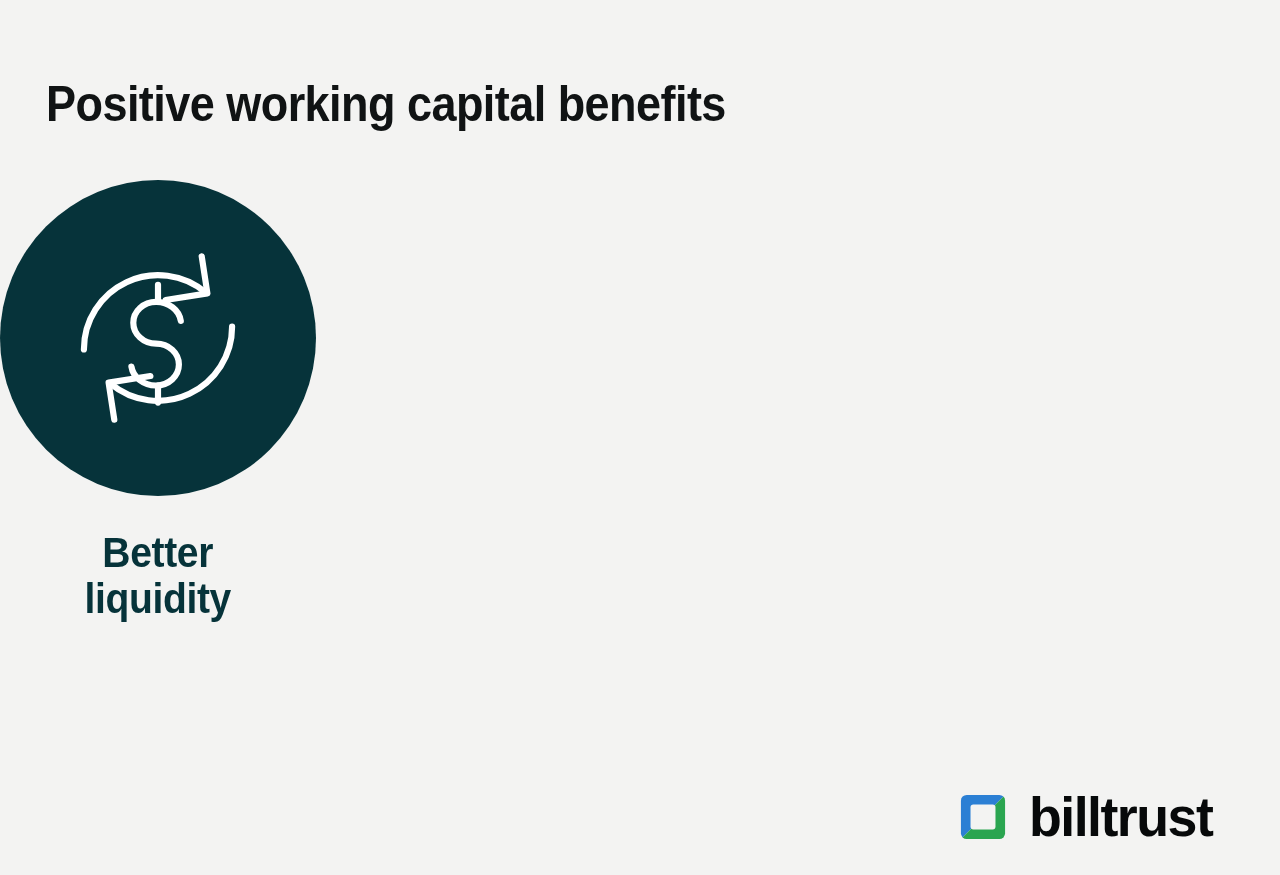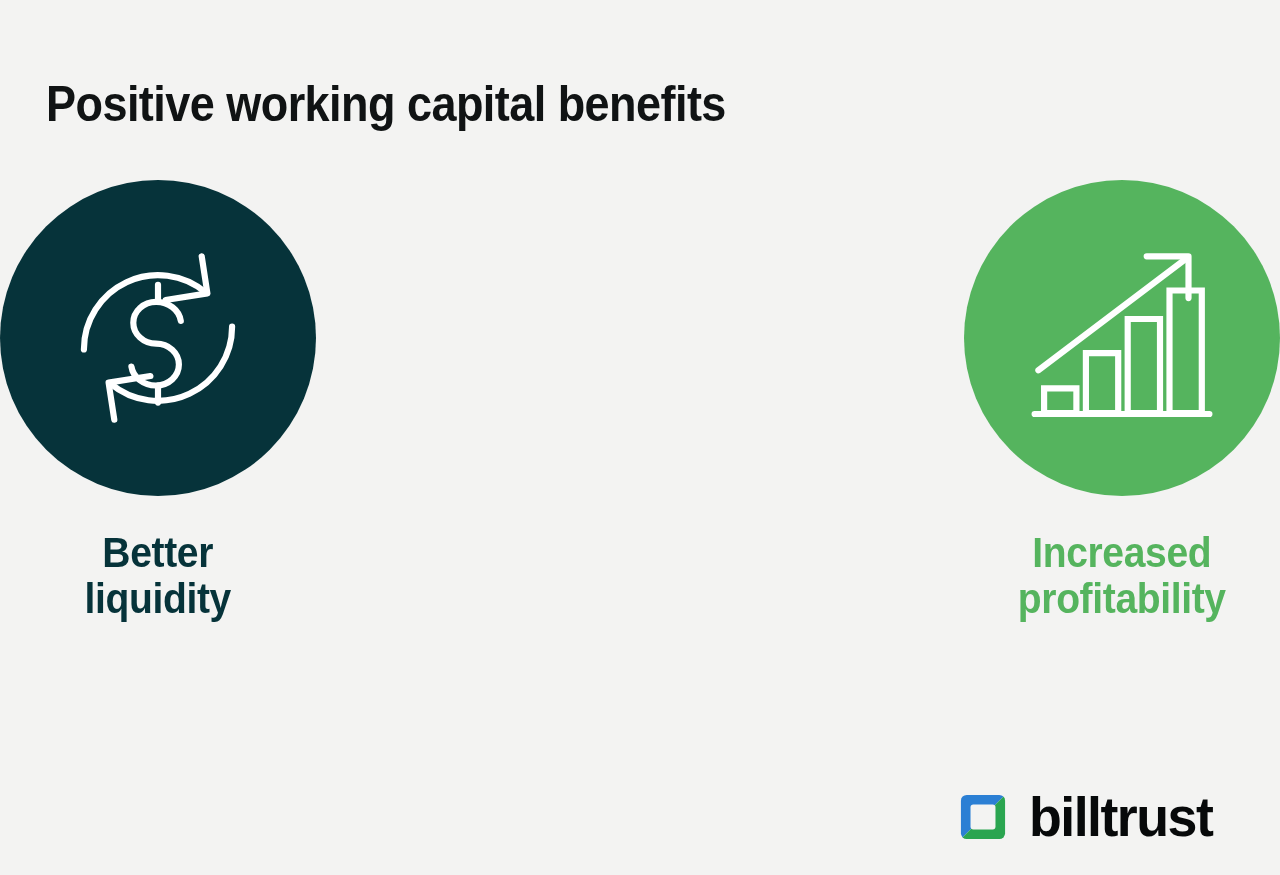--- a/index.html
+++ b/index.html
@@ -36,21 +36,21 @@
     transform-origin: left top;
   }
 
   
   .benefits-row {
     position: absolute;
     left: 0;
     top: 180px;
     width: 1280px;
     display: flex;
-    justify-content: space-between;
+    justify-content: flex-start;
     align-items: flex-start;
     gap: 56px;
   }
 
   .benefit-col {
     width: 316px;
     display: flex;
     flex-direction: column;
     align-items: center;
   }
@@ -132,42 +132,20 @@
             <path d="M100 44 L100 62"></path>
             <path d="M100 150 L100 168"></path>
           </svg>
         </span>
       </div>
       <div class="benefit-label" style="color:#06333a">Better
 liquidity</div>
     </div>
 
 
-    <div class="benefit-col">
-      <div class="benefit-circle" style="background:#55b45e">
-        <span>
-          <svg width="190" height="190" viewBox="0 0 200 200" fill="none" stroke="#ffffff" stroke-width="6.5" stroke-linecap="square" stroke-linejoin="miter">
-
-            <path d="M8 180 L192 180" stroke-linecap="round"></path>
-
-            <path d="M18 153 L52 153 L52 179 L18 179 Z"></path>
-            <path d="M62 116 L96 116 L96 179 L62 179 Z"></path>
-            <path d="M106 80 L140 80 L140 179 L106 179 Z"></path>
-            <path d="M150 50 L184 50 L184 179 L150 179 Z"></path>
-
-            <g stroke-linecap="round" stroke-linejoin="round">
-              <path d="M12 134 L168 16"></path>
-              <path d="M126 14 L170 14 L170 58"></path>
-            </g>
-          </svg>
-        </span>
-      </div>
-      <div class="benefit-label" style="color:#55b45e">Increased
-profitability</div>
-    </div>
 
   </div>
 
   <div class="brand-logo">
     <span>
       <svg class="brand-mark" viewBox="0 0 100 100">
 
         <defs>
           <clipPath id="leftHalf">
             <polygon points="0,0 100,0 0,100"></polygon>

